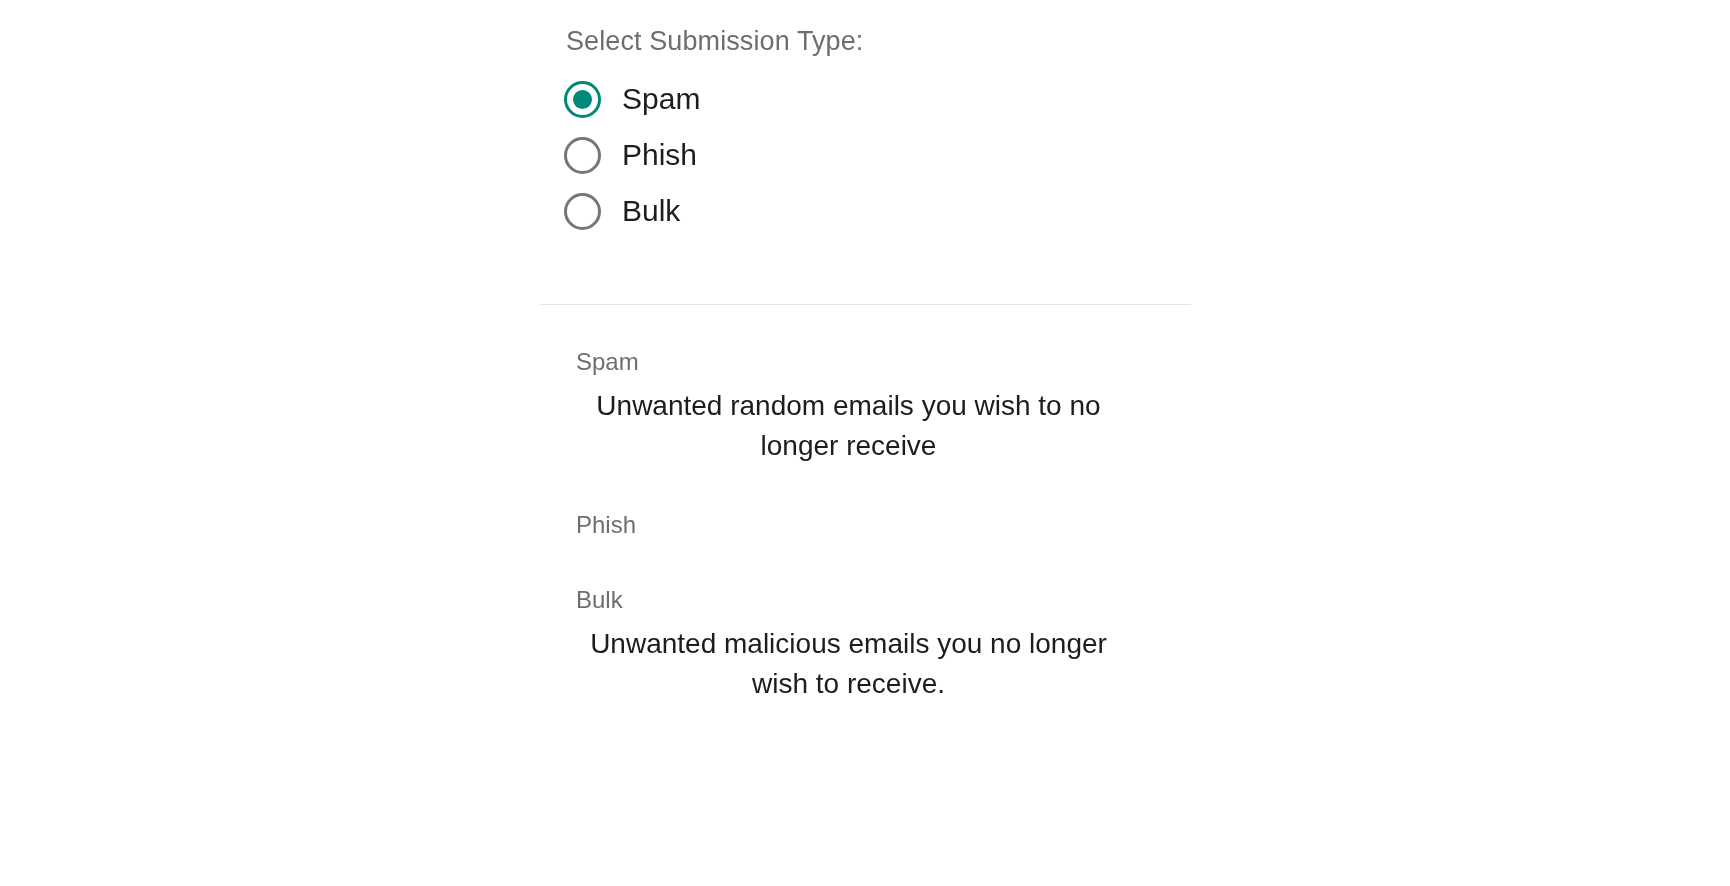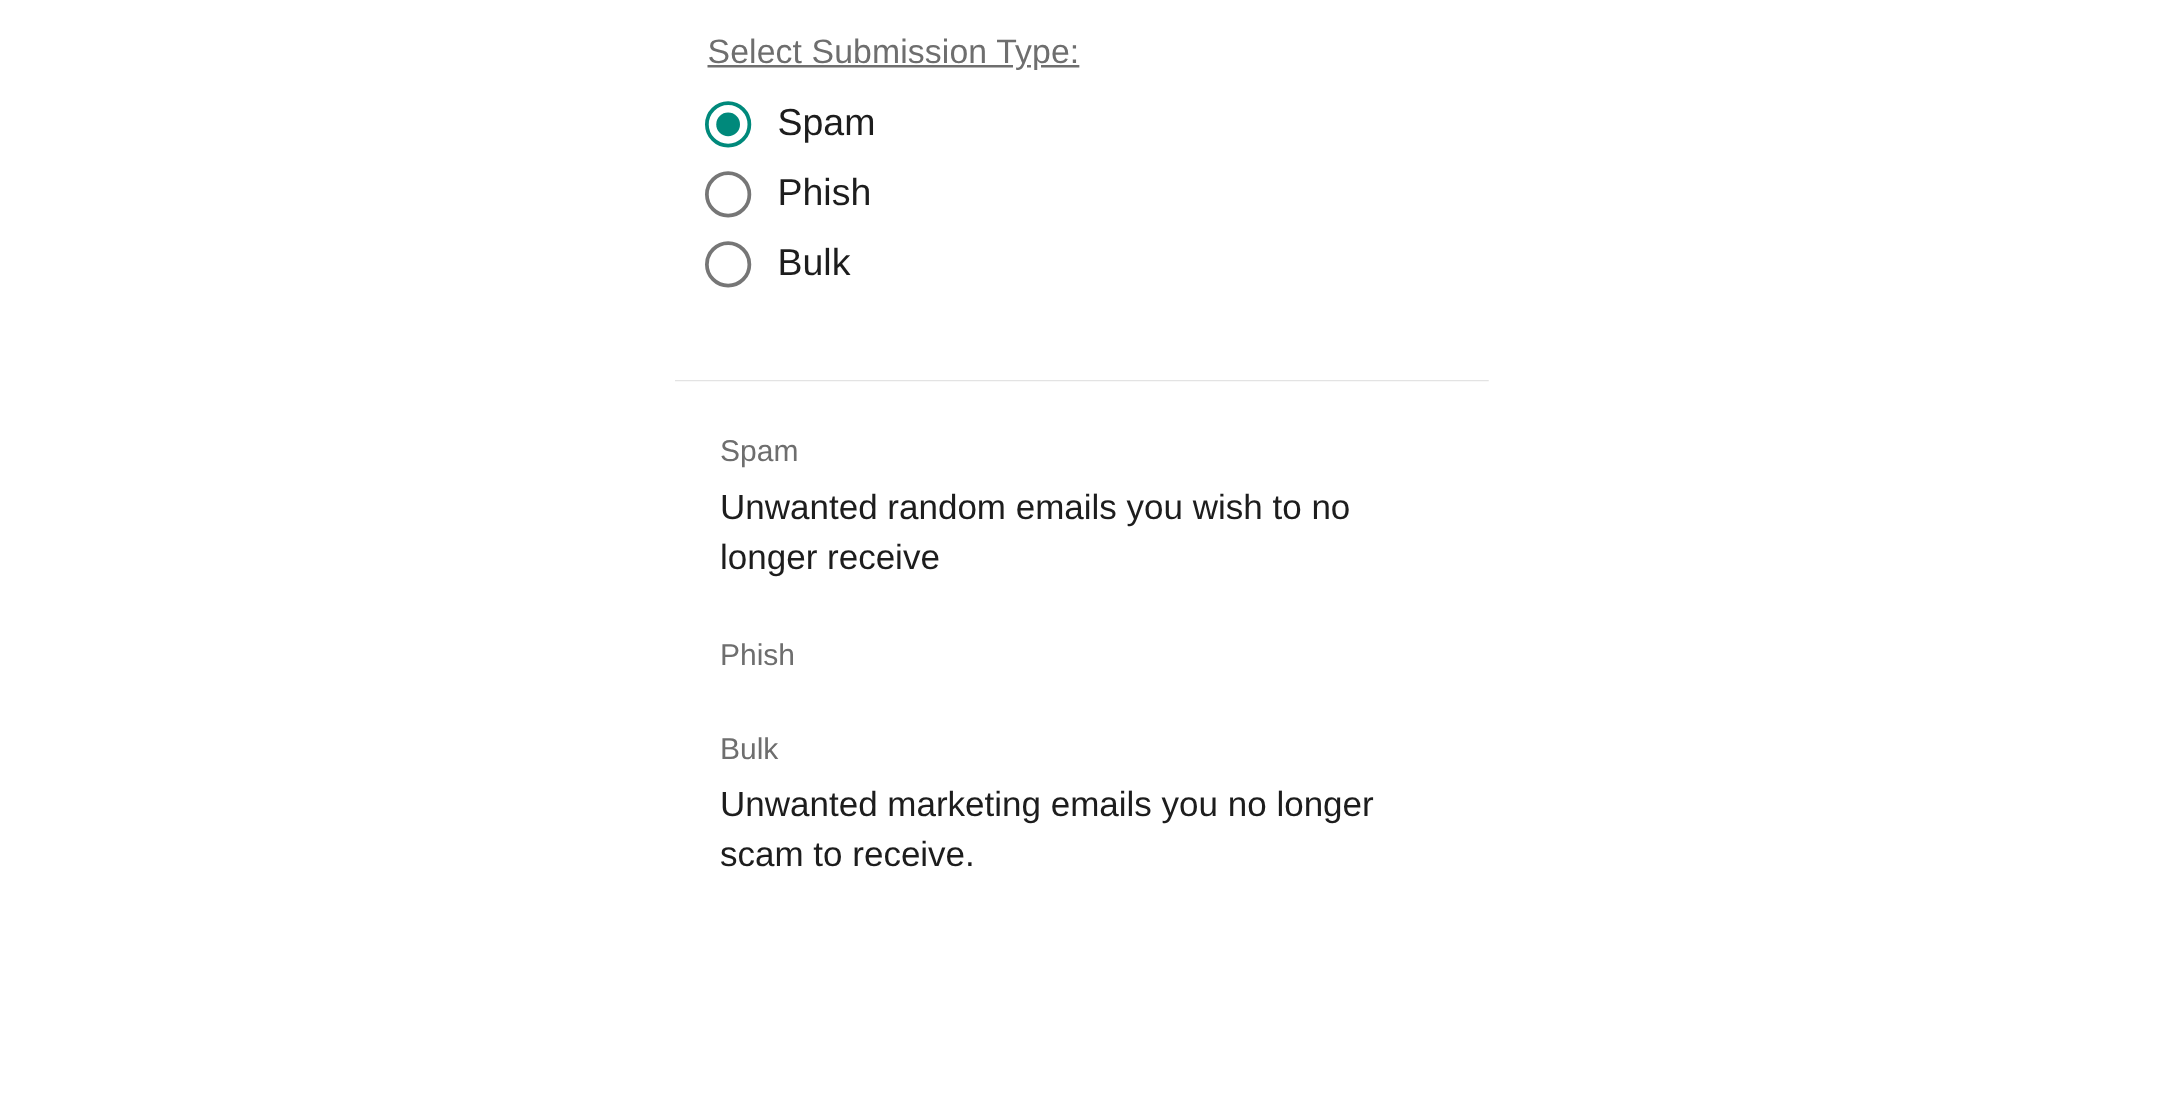--- a/index.html
+++ b/index.html
@@ -26,21 +26,20 @@
     left: 540px;
     top: 0;
     width: 660px;
   }
 
   .section-label {
     font-size: 27px;
     color: #6e6e6e;
     letter-spacing: 0.1px;
     margin: 26px 0 0 26px;
-    text-decoration: underline;
   }
 
   .radio-group {
     margin: 14px 0 0 24px;
   }
 
   .radio-row {
     display: flex;
     align-items: center;
     height: 56px;
@@ -107,20 +106,21 @@
     color: #6e6e6e;
     line-height: 1.2;
     margin-bottom: 9px;
   }
 
   .desc-text {
     font-size: 28px;
     color: #1d1d1d;
     line-height: 1.42;
     max-width: 545px;
+    text-align: center;
   }
 </style>
 </head>
 <body>
 
 <div class="page">
   <div class="panel">
 
     <div class="section-label">Select Submission Type:</div>
 
@@ -151,19 +151,19 @@
         <div class="desc-term">Spam</div>
         <div class="desc-text">Unwanted random emails you wish to no longer receive</div>
       </div>
 
       <div class="desc-item">
         <div class="desc-term">Phish</div>
       </div>
 
       <div class="desc-item">
         <div class="desc-term">Bulk</div>
-        <div class="desc-text">Unwanted marketing emails you no longer scam to receive.</div>
+        <div class="desc-text">Unwanted malicious emails you no longer wish to receive.</div>
       </div>
 
     </div>
 
   </div>
 </div>
 
 </body></html>

